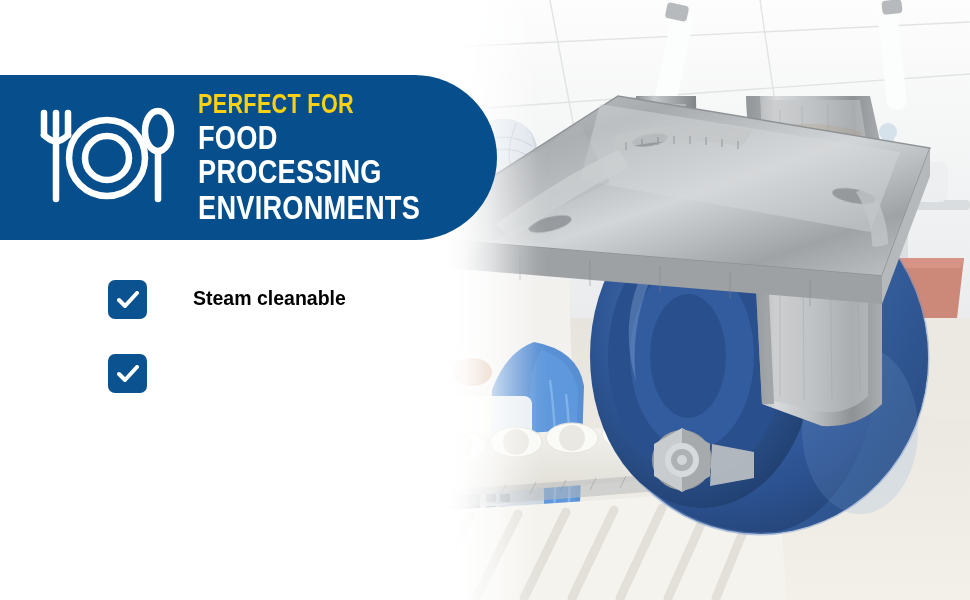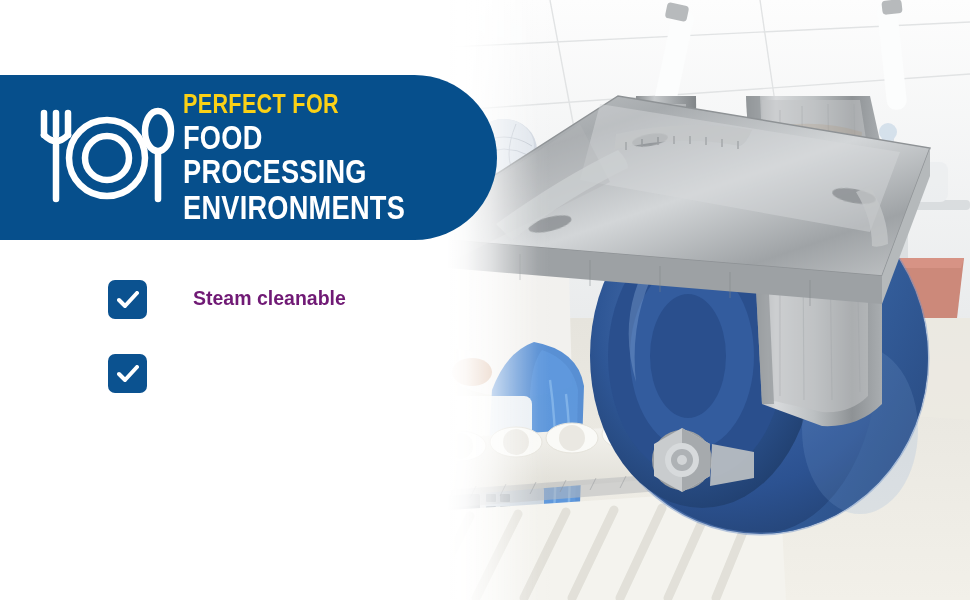--- a/index.html
+++ b/index.html
@@ -51,21 +51,21 @@
     z-index:5;
   }
 
   .plate-icon {
     flex:0 0 auto;
     margin-left:36px;
     width:142px; height:106px;
   }
 
   .headline-block {
-    margin-left:5px;
+    margin-left:20px;
     line-height:1;
   }
   .kicker {
     display:block;
     color:#FBD116;
     font-size:27px;
     font-weight:bold;
     letter-spacing:0.4px;
     transform:scaleX(0.80);
     transform-origin:left center;
@@ -114,21 +114,21 @@
     color:#1b1b1b;
     line-height:1.32;
     padding-top:6px;
     max-width:300px;
   }
   .feature-text .hl {
     color:#0B5290;
     font-weight:bold;
   }
   .feature-text.all-bold {
-    color:#701a75;
+    color:#000000;
     font-weight:bold;
   }
 </style>
 </head>
 <body>
 
 <div class="banner-root">
 
   <div class="photo-pane">
     <svg class="photo-svg" viewBox="0 0 540 600" preserveAspectRatio="xMidYMid slice">

